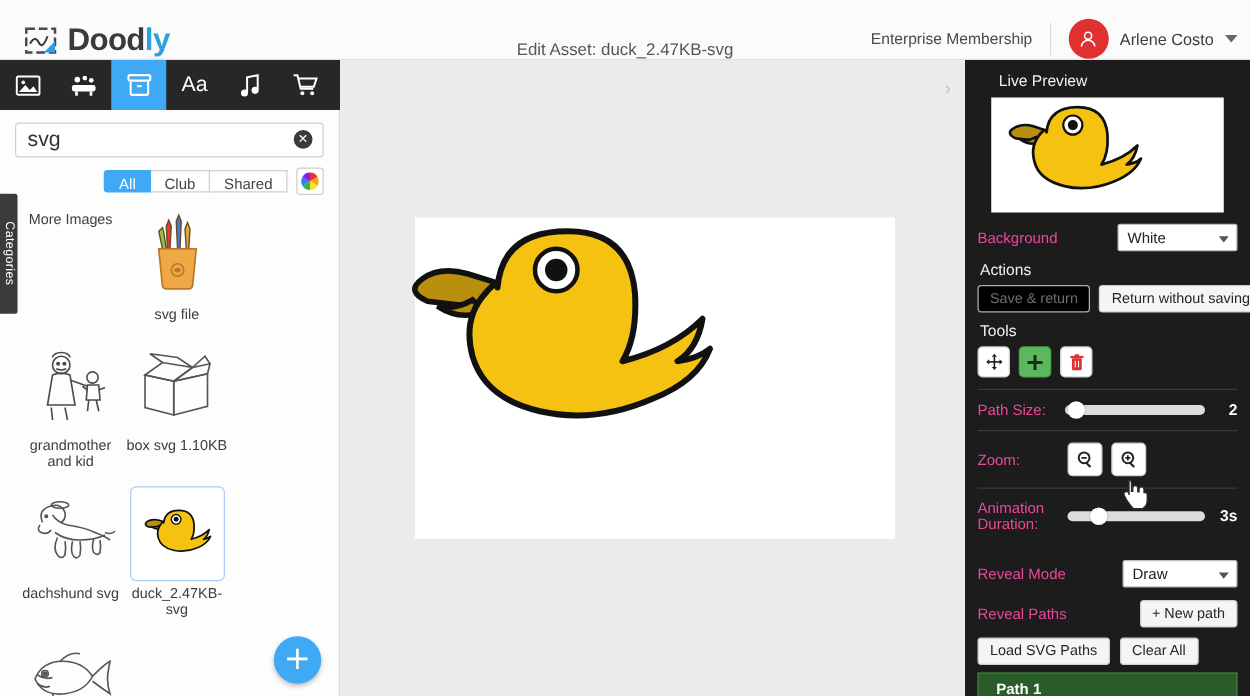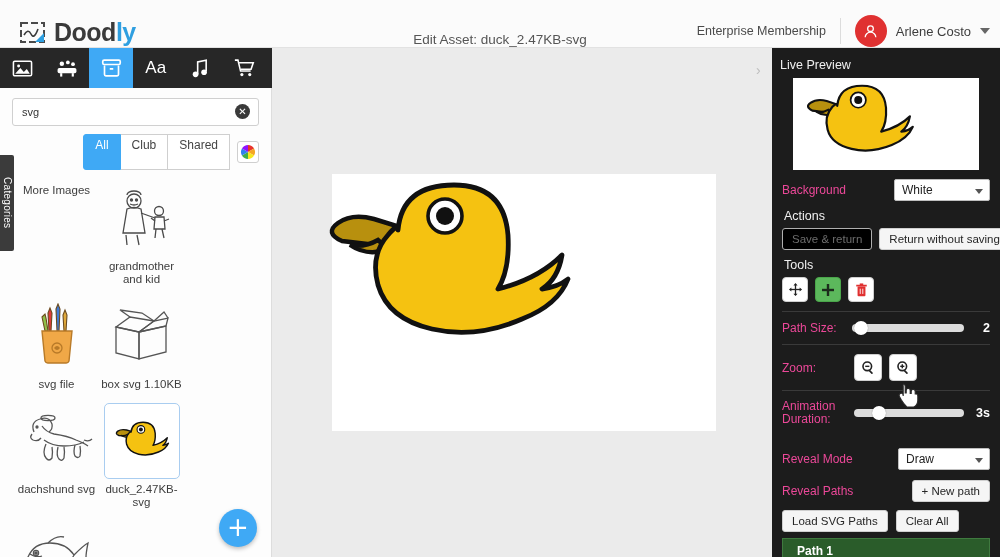--- a/index.html
+++ b/index.html
@@ -63,31 +63,31 @@
   .aa { font-size:17px; font-weight:500; }
 
   
   .left-panel {
     position:absolute; top:88px; left:0; width:272px; height:469px;
     background:#fdfdfd; border-right:1px solid #ddd; overflow:hidden;
   }
   .search-row { padding:10px 12px 0 12px; position:relative; }
   .search-input {
     width:100%; height:28px; border:1px solid #d0d0d0; border-radius:3px;
-    padding:0 28px 0 9px; font-size:11px; color:#333; outline:none;
+    padding:0 28px 0 9px; font-size:17px; color:#333; outline:none;
     font-family:"Liberation Sans", sans-serif; background:#fff;
   }
   .clear-x {
     position:absolute; right:21px; top:16px; width:15px;height:15px;border-radius:50%;
     background:#3a3a3a; color:#fff; font-size:10px; line-height:15px; text-align:center;
     cursor:pointer; font-family:"DejaVu Sans", sans-serif;
   }
   .filter-row { display:flex; justify-content:flex-end; align-items:center; padding:8px 12px 0 0; gap:0;}
   .seg {
-    height:36px; padding:0 11px; font-size:12px; line-height:21px;
+    height:18px; padding:0 11px; font-size:12px; line-height:21px;
     border:1px solid #cfcfcf; border-left-width:0; background:#fff; color:#444;
   }
   .seg:first-child{border-left-width:1px;border-radius:3px 0 0 3px;}
   .seg:last-of-type{border-radius:0 3px 3px 0;}
   .seg.active{ background:#3fa9f5; color:#fff; border-color:#3fa9f5;}
   .color-btn{
     width:22px;height:22px;margin-left:7px;border:1px solid #cfcfcf;border-radius:3px;
     background:#fff; display:flex;align-items:center;justify-content:center;
   }
   .cats-tab {
@@ -130,21 +130,21 @@
   .duck-big { position:absolute; left:30px; top:120px; width:450px; height:280px; }
 
   
   .right-panel {
     position:absolute; top:48px; right:0; width:228px; height:509px;
     background:#1c1c1c; color:#e8e8e8; font-size:12px;
   }
   .rp-expand{
     position:absolute; left:-16px; top:14px; color:#bdbdbd; font-size:14px;
   }
-  .rp-title{ padding:10px 0 6px 8px; font-size:12.5px; color:#f0f0f0; }
+  .rp-title{ padding:10px 0 6px 27px; font-size:12.5px; color:#f0f0f0; }
   .preview-box{
     margin:0 auto; width:186px; height:92px; background:#fff; position:relative;
   }
   .duck-small{ position:absolute; left:2px; top:2px; width:182px; height:88px; }
   .row { display:flex; align-items:center; padding:0 10px; }
   .lbl { color:#ec4899; font-size:12px; }
   .sel {
     height:22px; background:#fff; color:#222; border:1px solid #bfbfbf; border-radius:2px;
     font-size:12px; padding:0 20px 0 7px; line-height:20px; position:relative; min-width:88px;
   }
@@ -277,20 +277,37 @@
         </svg>
       </span>
     </div>
 
     <div class="cats-tab">Categories</div>
 
     <div class="grid">
 
       <div class="cell">
         <div class="cell-label">More Images</div>
+      </div>
+
+      <div class="cell">
+        <div class="thumb">
+          <svg width="56" height="66" viewBox="0 0 56 66">
+            <g stroke="#6b4a1e" stroke-width="1.1">
+              <path d="M19 10 l2 -5 l2 5 l-1 18 h-2 Z" fill="#e03b3b"></path>
+              <path d="M27 6 l2 -5 l2 5 l-1 22 h-2 Z" fill="#3f7ad6"></path>
+              <path d="M34 12 l2 -5 l2 5 l-1 16 h-2 Z" fill="#e0a93b"></path>
+              <path d="M13 14 l3 -3 l1 4 l2 13 h-3 Z" fill="#8fc14b"></path>
+            </g>
+            <path d="M13 28 h30 l-3 30 a3 3 0 0 1 -3 2 h-18 a3 3 0 0 1 -3 -2 Z" fill="#f0a847" stroke="#b87a28" stroke-width="1.4"></path>
+            <circle cx="28" cy="45" r="5" fill="none" stroke="#b87a28" stroke-width="1.3"></circle>
+            <path d="M25 45 q3 -4 6 0 q-3 4 -6 0" fill="#b87a28"></path>
+          </svg>
+        </div>
+        <div class="cell-label">svg file</div>
       </div>
 
       <div class="cell">
         <div class="thumb">
           <svg width="70" height="66" viewBox="0 0 70 66">
             <g fill="none" stroke="#4a4a4a" stroke-width="1.3">
               <path d="M20 10 a7 4 0 0 1 14 0"></path>
               <circle cx="27" cy="16" r="7"></circle>
               <circle cx="24.5" cy="15" r="1" fill="#4a4a4a"></circle>
                 <circle cx="29.5" cy="15" r="1" fill="#4a4a4a"></circle>
@@ -303,37 +320,20 @@
               <path d="M48 36 l-4 -3 M57 36 l5 -2"></path>
               <path d="M49 44 l-1 9 M55 44 l2 9"></path>
             </g>
           </svg>
         </div>
         <div class="cell-label">grandmother and kid</div>
       </div>
 
       <div class="cell">
         <div class="thumb">
-          <svg width="56" height="66" viewBox="0 0 56 66">
-            <g stroke="#6b4a1e" stroke-width="1.1">
-              <path d="M19 10 l2 -5 l2 5 l-1 18 h-2 Z" fill="#e03b3b"></path>
-              <path d="M27 6 l2 -5 l2 5 l-1 22 h-2 Z" fill="#3f7ad6"></path>
-              <path d="M34 12 l2 -5 l2 5 l-1 16 h-2 Z" fill="#e0a93b"></path>
-              <path d="M13 14 l3 -3 l1 4 l2 13 h-3 Z" fill="#8fc14b"></path>
-            </g>
-            <path d="M13 28 h30 l-3 30 a3 3 0 0 1 -3 2 h-18 a3 3 0 0 1 -3 -2 Z" fill="#f0a847" stroke="#b87a28" stroke-width="1.4"></path>
-            <circle cx="28" cy="45" r="5" fill="none" stroke="#b87a28" stroke-width="1.3"></circle>
-            <path d="M25 45 q3 -4 6 0 q-3 4 -6 0" fill="#b87a28"></path>
-          </svg>
-        </div>
-        <div class="cell-label">svg file</div>
-      </div>
-
-      <div class="cell">
-        <div class="thumb">
           <svg width="72" height="62" viewBox="0 0 72 62">
             <g fill="none" stroke="#555" stroke-width="1.3">
               <path d="M10 22 L33 27 L33 54 L10 48 Z"></path>
               <path d="M33 27 L60 21 L60 47 L33 54 Z"></path>
               <path d="M10 22 L24 12 L48 16 L33 27 Z"></path>
               <path d="M33 27 L48 16 L62 13 L60 21 Z"></path>
               <path d="M24 12 L14 5 L36 8 L48 16"></path>
               <path d="M48 16 L58 7 L62 13"></path>
             </g>
           </svg>

